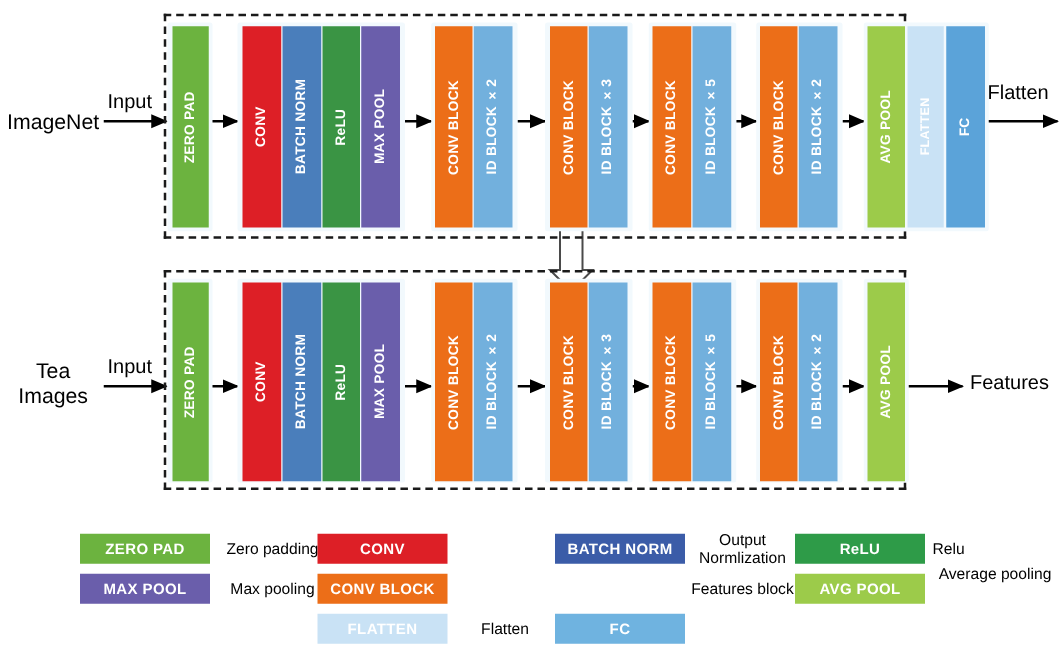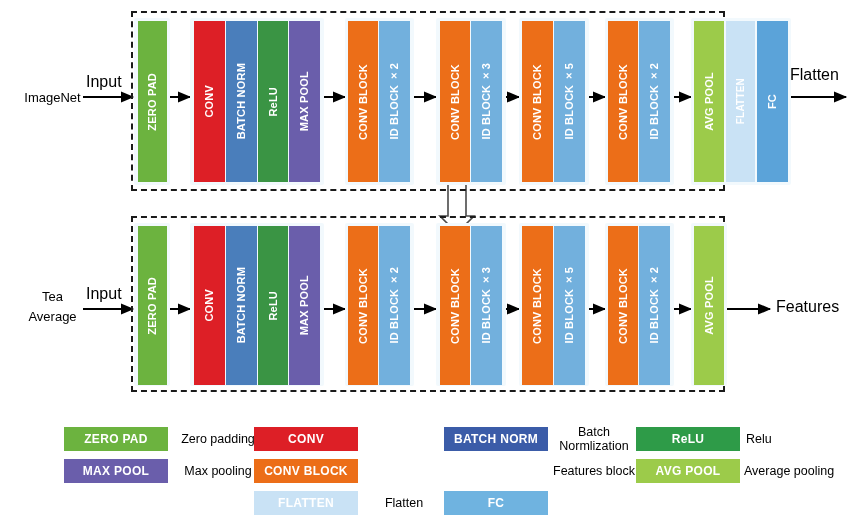--- a/index.html
+++ b/index.html
@@ -23,21 +23,21 @@
       line-height:1;
       font-size:11px;
       color:#ffffff;
   }
   .blk.small .cap{font-size:10px;}
 
   
   .halo{position:absolute;background:#f2f9fd;border-radius:2px;}
 
   
-  .side-label{position:absolute;font-size:13px;line-height:20px;text-align:center;margin-left:10px;}
+  .side-label{position:absolute;font-size:17px;line-height:20px;text-align:center;}
   .edge-label{position:absolute;font-size:16px;}
 
   
   svg.overlay{position:absolute;left:0;top:0;width:850px;height:521px;pointer-events:none;}
 
   
   .legend{position:absolute;left:0;top:415px;width:850px;height:106px;}
   .lg-sw{position:absolute;box-sizing:border-box;height:24px;
          display:flex;align-items:center;justify-content:center;
          font-size:12px;font-weight:bold;color:#fff;letter-spacing:.3px;}
@@ -209,21 +209,21 @@
   <div class="blk" style="left:639px;top:226px;width:31px;height:159px;background:#72b0dd;">
     <span class="cap">ID BLOCK ×2</span>
     </div>
 
   <div class="blk" style="left:694px;top:226px;width:30px;height:159px;background:#9ccb4a;">
     <span class="cap">AVG POOL</span>
     </div>
 
   <div class="side-label" style="left:0px;top:287px;width:85px;">
     <div>Tea</div>
-    <div>Average</div>
+    <div>Images</div>
   </div>
   <div class="edge-label" style="left:86px;top:285px;">Input</div>
   <div class="edge-label" style="left:776px;top:298px;">Features</div>
 
   <div class="legend">
 
     <div class="lg-sw" style="left:64px;top:12px;width:104px;background:#6cb33f;">
       <span>ZERO PAD</span>
       </div>
     <div class="lg-tx" style="left:168px;top:17px;width:100px;">Zero padding</div>
@@ -242,33 +242,33 @@
       </div>
 
     <div class="lg-sw" style="left:254px;top:76px;width:104px;background:#c9e2f5;">
       <span>FLATTEN</span>
       </div>
     <div class="lg-tx" style="left:358px;top:81px;width:92px;">Flatten</div>
 
     <div class="lg-sw" style="left:444px;top:12px;width:104px;background:#3b5ca8;">
       <span>BATCH NORM</span>
       </div>
-    <div class="lg-tx" style="left:548px;top:10px;width:92px;">Batch Normlization</div>
+    <div class="lg-tx" style="left:548px;top:10px;width:92px;">Output Normlization</div>
 
     <div class="lg-tx" style="left:548px;top:49px;width:92px;">Features block</div>
 
     <div class="lg-sw" style="left:444px;top:76px;width:104px;background:#6fb3e0;">
       <span>FC</span>
       </div>
 
     <div class="lg-sw" style="left:636px;top:12px;width:104px;background:#2e9b48;">
       <span>ReLU</span>
       </div>
     <div class="lg-tx" style="left:746px;top:17px;width:96px;text-align:left;">Relu</div>
 
     <div class="lg-sw" style="left:636px;top:44px;width:104px;background:#9ccb4a;">
       <span>AVG POOL</span>
       </div>
-    <div class="lg-tx" style="left:744px;top:49px;width:104px;text-align:left;">Average pooling</div>
+    <div class="lg-tx" style="left:744px;top:37px;width:104px;text-align:center;">Average pooling</div>
 
   </div>
 
 </div>
 
 </body></html>

